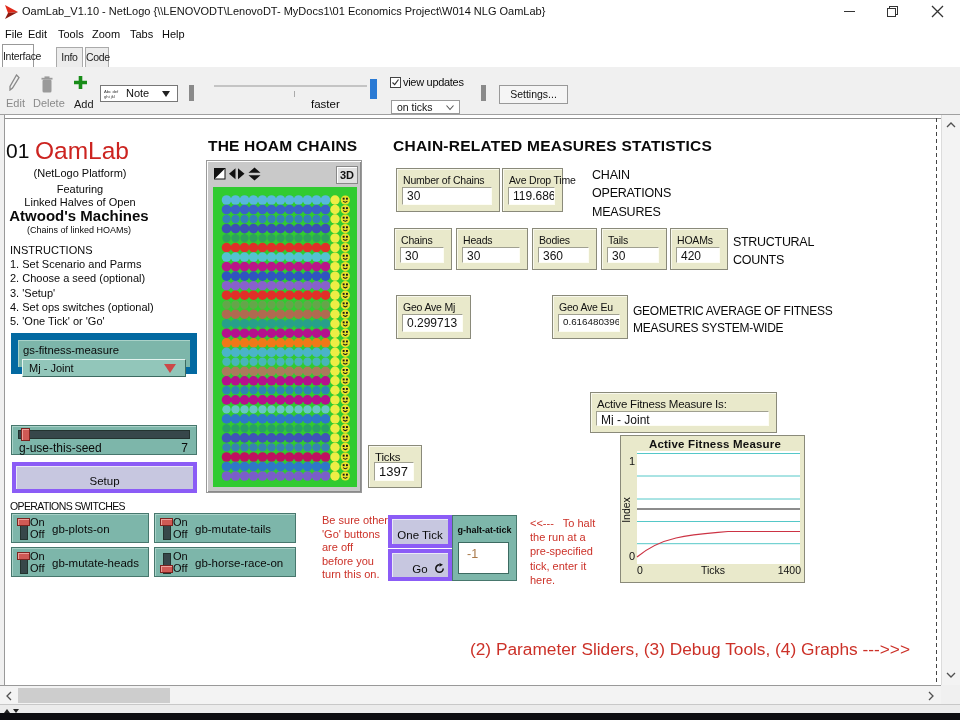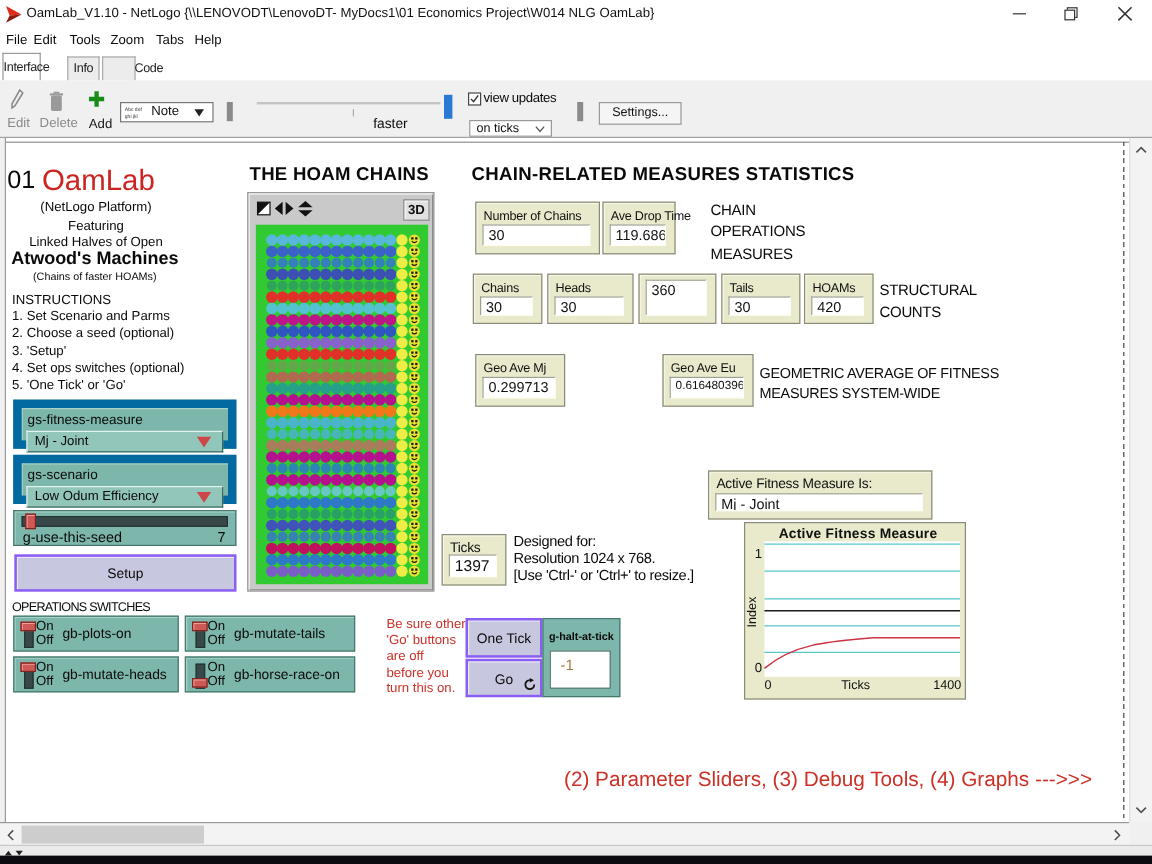--- a/index.html
+++ b/index.html
@@ -11,21 +11,21 @@
 .mval { position:absolute; left:5px; right:7px; bottom:6px; background:#fff; border:1px solid #a0a090; border-bottom-color:#fdfdf4; border-right-color:#fdfdf4; padding:1px 0 0 4px; color:#111; overflow:hidden; white-space:nowrap; }
 .cho { position:absolute; width:186px; height:41px; background:#7db6aa; border:7px solid #0369a1; box-shadow:inset 1px 1px 0 #a9d2c8; }
 .clbl { position:absolute; left:5px; top:4px; font-size:11.3px; color:#0a0a0a; }
 .cdrop { position:absolute; left:4px; right:4px; top:19px; height:18px; background:#92c6ba; border-top:1px solid #e2f2ee; border-left:1px solid #e2f2ee; border-right:1px solid #3c6a61; border-bottom:1px solid #3c6a61; font-size:11px; color:#0a0a0a; padding:2px 0 0 6px; }
 .ctri { position:absolute; right:9px; top:4px; width:0; height:0; border-left:6px solid transparent; border-right:6px solid transparent; border-top:9px solid #cc4848; }
 #slider { position:absolute; left:11px; top:425px; width:186px; height:30px; background:#7db6aa; border:1px solid #47776d; box-shadow:inset 1px 1px 0 #a9d2c8; }
 #slider .chan { position:absolute; left:6px; top:4px; right:6px; height:9px; background:#37474a; border:1px solid #23332f; }
 #slider .shd { position:absolute; left:9px; top:2px; width:9px; height:13px; background:#cf5a55; border:1px solid #7c2420; box-shadow:inset 1px 1px 0 #eda09b; }
 #slider .snm { position:absolute; left:7px; top:15px; font-size:12px; color:#0a0a0a; }
 #slider .svl { position:absolute; right:8px; top:15px; font-size:12px; color:#0a0a0a; }
-.lavbtn { position:absolute; background:#c7c7e0; border:2px solid #8b5cf6; box-shadow:inset 1px 1px 0 #e9e9f7; color:#0a0a0a; text-align:center; font-size:11.5px; }
+.lavbtn { position:absolute; background:#c7c7e0; border:4px solid #8b5cf6; box-shadow:inset 1px 1px 0 #e9e9f7; color:#0a0a0a; text-align:center; font-size:11.5px; }
 .sw { position:absolute; height:30px; background:#7db6aa; border:1px solid #47776d; box-shadow:inset 1px 1px 0 #a9d2c8; }
 .sw .slot { position:absolute; left:8px; top:5px; width:8px; height:21px; background:#37474a; border:1px solid #23332f; }
 .sw .shandle { position:absolute; left:5px; width:13px; height:8px; background:#cf5a55; border:1px solid #7c2420; box-shadow:inset 1px 1px 0 #eda09b; }
 .sw .onoff { position:absolute; left:18px; top:3px; font-size:11px; line-height:11.5px; color:#0a0a0a; }
 .sw .swname { position:absolute; left:40px; top:9px; font-size:11.5px; color:#0a0a0a; }
 .red { position:absolute; color:#cc3128; }
 .plotbox { position:absolute; background:#e9e9cb; border:1px solid #8a8a7a; }
 .blk { position:absolute; color:#0a0a0a; }
 </style></head>
 <body>
@@ -45,21 +45,21 @@
 
 <div class="abs blk" style="left:5px;top:28px;font-size:11px">File</div>
 <div class="abs blk" style="left:28px;top:28px;font-size:11px">Edit</div>
 <div class="abs blk" style="left:58px;top:28px;font-size:11px">Tools</div>
 <div class="abs blk" style="left:92px;top:28px;font-size:11px">Zoom</div>
 <div class="abs blk" style="left:130px;top:28px;font-size:11px">Tabs</div>
 <div class="abs blk" style="left:162px;top:28px;font-size:11px">Help</div>
 
 <div class="tab" style="left:2px;top:44px;width:32px;height:23px;background:#fff;border-color:#999;line-height:22px;">Interface</div>
 <div class="tab" style="left:56px;top:47px;width:27px;height:20px;line-height:19px;">Info</div>
-<div class="tab" style="left:85px;top:47px;width:24px;height:20px;line-height:19px;padding-left:26px;">Code</div>
+<div class="tab" style="left:85px;top:47px;width:24px;height:20px;line-height:19px;">Code</div>
 
 <div class="abs" style="left:0;top:67px;width:960px;height:48px;background:#f0f0f0;border-bottom:1px solid #a0a0a0"></div>
 <svg style="position:absolute;left:9px;top:74px" width="11" height="17" viewBox="0 0 11 17">
   <path d="M7.5,1 L10,3.5 L3.5,14 L1,16 L1,12.5 Z" fill="none" stroke="#8a8a8a" stroke-width="1.3"></path>
 </svg>
 <div class="tool-lbl" style="left:6px;top:97px">Edit</div>
 <svg style="position:absolute;left:41px;top:76px" width="12" height="17" viewBox="0 0 12 17">
   <rect x="1.5" y="3.5" width="9" height="13" rx="1.5" fill="#9a9a9a"></rect>
   <rect x="0.5" y="1.8" width="11" height="1.8" fill="#9a9a9a"></rect>
       <rect x="3.5" y="0.4" width="5" height="1.6" fill="#9a9a9a"></rect>
@@ -100,30 +100,26 @@
 <div class="abs" style="left:0;top:115px;width:5px;height:589px;background:#f0f0f0;border-right:1px solid #999"></div>
 
 <div class="abs" style="left:5px;top:118px;width:936px;height:1px;background:#8f8f8f"></div>
 
 <div class="abs blk" style="left:6px;top:139px;font-size:21px">01</div>
 <div class="abs" style="left:35px;top:137px;font-size:24.5px;color:#cc2420">OamLab</div>
 <div class="abs blk" style="left:0px;top:167px;width:160px;text-align:center;font-size:11px;white-space:nowrap">(NetLogo Platform)</div>
 <div class="abs blk" style="left:0px;top:183px;width:160px;text-align:center;font-size:11px;white-space:nowrap">Featuring</div>
 <div class="abs blk" style="left:0px;top:196px;width:160px;text-align:center;font-size:11px;white-space:nowrap">Linked Halves of Open</div>
 <div class="abs blk" style="left:0px;top:207px;width:158px;text-align:center;font-size:15px;font-weight:bold;white-space:nowrap">Atwood's Machines</div>
-<div class="abs blk" style="left:0px;top:225px;width:158px;text-align:center;font-size:9px;white-space:nowrap">(Chains of faster HOAMs)</div>
+<div class="abs blk" style="left:0px;top:225px;width:158px;text-align:center;font-size:9px;white-space:nowrap">(Chains of linked HOAMs)</div>
 <div class="abs blk" style="left:10px;top:243px;font-size:11px;line-height:14.2px">INSTRUCTIONS<br>1. Set Scenario and Parms<br>2. Choose a seed (optional)<br>3. 'Setup'<br>4. Set ops switches (optional)<br>5. 'One Tick' or 'Go'</div>
 
 <div class="cho" style="left:11px;top:333px">
       <div class="clbl">gs-fitness-measure</div>
       <div class="cdrop">Mj - Joint<span class="ctri"></span></div>
-    </div>
-<div class="cho" style="left:11px;top:379px">
-      <div class="clbl">gs-scenario</div>
-      <div class="cdrop">Low Odum Efficiency<span class="ctri"></span></div>
     </div>
 <div id="slider">
       <div class="chan"></div>
       <div class="shd"></div>
       <div class="snm">g-use-this-seed</div>
       <div class="svl">7</div>
     </div>
 <div class="lavbtn" style="left:12px;top:462px;width:185px;height:31px;line-height:31px;font-size:11.5px">Setup</div>
 <div class="abs blk" style="left:10px;top:500px;font-size:10.5px;letter-spacing:-0.6px">OPERATIONS SWITCHES</div>
 <div class="sw" style="left:11px;top:513px;width:138px">
@@ -760,21 +756,21 @@
 <div class="mon" style="left:394px;top:228px;width:58px;height:42px">
       <div class="mlbl" style="font-size:10.5px">Chains</div>
       <div class="mval" style="font-size:12px;top:18px">30</div>
     </div>
 <div class="mon" style="left:456px;top:228px;width:72px;height:42px">
       <div class="mlbl" style="font-size:10.5px">Heads</div>
       <div class="mval" style="font-size:12px;top:18px">30</div>
     </div>
 <div class="mon" style="left:532px;top:228px;width:65px;height:42px">
       <div class="mlbl" style="font-size:10.5px">Bodies</div>
-      <div class="mval" style="font-size:12px;top:4px">360</div>
+      <div class="mval" style="font-size:12px;top:18px">360</div>
     </div>
 <div class="mon" style="left:601px;top:228px;width:66px;height:42px">
       <div class="mlbl" style="font-size:10.5px">Tails</div>
       <div class="mval" style="font-size:12px;top:18px">30</div>
     </div>
 <div class="mon" style="left:670px;top:228px;width:58px;height:42px">
       <div class="mlbl" style="font-size:10.5px">HOAMs</div>
       <div class="mval" style="font-size:12px;top:18px">420</div>
     </div>
 <div class="mon" style="left:396px;top:295px;width:75px;height:44px">
@@ -789,32 +785,32 @@
       <div class="mlbl" style="font-size:11.5px">Ticks</div>
       <div class="mval" style="font-size:13px;top:16px">1397</div>
     </div>
 <div class="mon" style="left:590px;top:392px;width:187px;height:41px">
       <div class="mlbl" style="font-size:11.5px">Active Fitness Measure Is:</div>
       <div class="mval" style="font-size:12px;top:18px">Mj - Joint</div>
     </div>
 <div class="abs blk" style="left:733px;top:234px;font-size:12.5px;line-height:17.5px;letter-spacing:-0.3px">STRUCTURAL<br>COUNTS</div>
 <div class="abs blk" style="left:592px;top:166px;font-size:12.5px;line-height:18.3px;letter-spacing:-0.2px">CHAIN<br>OPERATIONS<br>MEASURES</div>
 <div class="abs blk" style="left:633px;top:303px;font-size:12px;line-height:17.3px;letter-spacing:-0.25px">GEOMETRIC AVERAGE OF FITNESS<br>MEASURES SYSTEM-WIDE</div>
-<div class="abs blk" style="left:428px;top:444px;font-size:12.2px;line-height:14px;letter-spacing:-0.3px">Designed for:<br>Resolution 1024 x 768.<br>[Use 'Ctrl-' or 'Ctrl+' to resize.]</div>
 
 <div class="red" style="left:322px;top:514px;font-size:11px;line-height:13.6px">Be sure other<br>'Go' buttons<br>are off<br>before you<br>turn this on.</div>
 <div class="lavbtn" style="left:388px;top:515px;width:64px;height:33px;line-height:33px">One Tick</div>
 <div class="lavbtn" style="left:388px;top:549px;width:64px;height:32px;line-height:32px">Go<svg style="position:absolute;right:3px;bottom:3px" width="11" height="11" viewBox="0 0 11 11">
         <path d="M9.2,5.5 A3.7,3.7 0 1 1 5.5,1.8" stroke="#111" stroke-width="1.5" fill="none"></path>
         <path d="M5.5,0 L9,1.8 L5.5,3.8 Z" fill="#111"></path>
       </svg></div>
 <div class="abs" style="left:452px;top:515px;width:65px;height:66px;background:#7db6aa;border:1px solid #47776d">
   <div style="position:absolute;left:0;right:0;top:9px;text-align:center;font-size:9px;font-weight:bold;color:#0a0a0a">g-halt-at-tick</div>
   <div style="position:absolute;left:5px;right:7px;top:26px;bottom:6px;background:#fff;border:1px solid #3c6a61;font-size:12.5px;color:#a87848;padding:4px 0 0 8px">-1</div>
 </div>
+<div class="red" style="left:530px;top:516px;font-size:11px;line-height:14.2px">&lt;&lt;---&nbsp;&nbsp; To halt<br>the run at a<br>pre-specified<br>tick, enter it<br>here.</div>
 
 <div class="plotbox" style="left:620px;top:435px;width:185px;height:148px">
 <svg width="183" height="146" viewBox="0 0 183 146" style="position:absolute;left:0;top:0">
 <rect x="16" y="15" width="163" height="113" fill="#ffffff"></rect>
 <g stroke="#55c8c8" stroke-width="1">
 <line x1="16" y1="17.5" x2="179" y2="17.5"></line>
           <line x1="16" y1="40" x2="179" y2="40"></line>
 <line x1="16" y1="63" x2="179" y2="63"></line>
           <line x1="16" y1="85.5" x2="179" y2="85.5"></line>
 <line x1="16" y1="107.7" x2="179" y2="107.7"></line>

